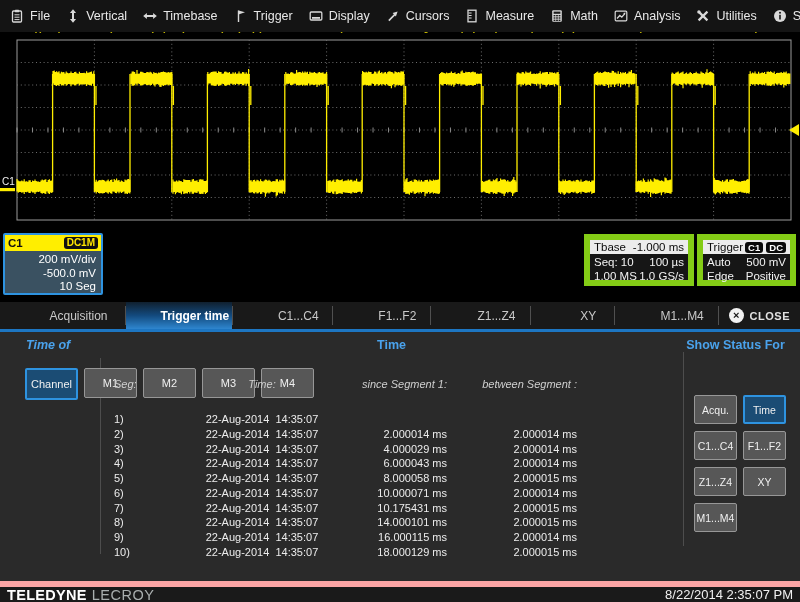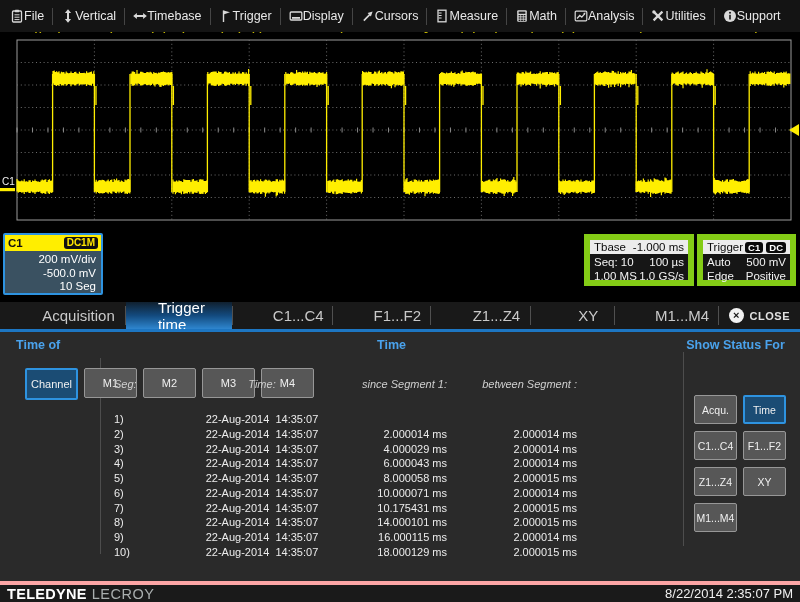--- a/index.html
+++ b/index.html
@@ -1,21 +1,21 @@
 <!DOCTYPE html>
 <html><head>
 <meta charset="utf-8">
 <style>
   html,body{margin:0;padding:0;background:#000;}
   .app{position:relative;width:800px;height:602px;overflow:hidden;background:#000;
        font-family:"Liberation Sans", sans-serif; -webkit-font-smoothing:antialiased;}
   
   .menubar{position:absolute;top:0;left:0;right:0;height:32px;background:#141414;
            display:flex;align-items:center;padding-left:4px;box-sizing:border-box;}
-  .mitem{display:flex;align-items:center;padding:0 6px;color:#e8e8e8;
+  .mitem{display:flex;align-items:center;gap:6px;padding:0 6px;color:#e8e8e8;
          font-size:12.5px;cursor:pointer;white-space:nowrap;}
   .mic{display:flex;width:14px;height:14px;}
   .mic svg{width:14px;height:14px;}
   .msep{width:1px;height:17px;background:#454545;margin:0 2px;}
   
   .scope{position:absolute;top:32px;left:0;width:800px;height:200px;background:#000;}
   
   .desc{position:absolute;top:232px;left:0;right:0;height:70px;background:#000;}
   .chan-box{position:absolute;left:3px;top:1px;width:100px;height:62px;
             border:2px solid #2e93e0;border-radius:2px;background:#3a5161;box-sizing:border-box;}
@@ -29,33 +29,33 @@
   .info-head{height:14px;background:#ececec;color:#0a0a0a;display:flex;align-items:center;
              justify-content:space-between;padding:0 4px;font-size:11.5px;}
   .badges{display:flex;gap:3px;}
   .badge{background:#0a0a0a;color:#fff;border-radius:3px;font-size:9.5px;font-weight:bold;
          padding:0 3px;line-height:11px;}
   .info-row{display:flex;justify-content:space-between;color:#f2f2f2;font-size:11.5px;
             padding:1.5px 4px 0 4px;line-height:13px;}
   
   .tabbar{position:absolute;top:302px;left:0;right:0;height:30px;background:#191919;}
   .tabs{display:flex;align-items:stretch;height:27px;}
-  .tab{display:flex;align-items:center;justify-content:center;color:#c9c9c9;font-size:15px;
+  .tab{display:flex;align-items:center;justify-content:center;color:#c9c9c9;font-size:12px;
        cursor:pointer;padding-left:32px;}
   .tab.active{color:#fff;background:linear-gradient(180deg,#10202f 0%,#134a7e 50%,#2e86cf 100%);}
   .tsep{width:1px;background:#505050;margin:4px 0;}
   .tab-strip{position:absolute;left:0;right:0;top:27px;height:3px;background:#1d76c2;}
   .close-btn{margin-left:auto;display:flex;align-items:center;gap:6px;padding:0 10px;cursor:pointer;}
   .close-ic{width:15px;height:15px;border-radius:50%;background:#f2f2f2;color:#141414;
             display:flex;align-items:center;justify-content:center;font-size:11px;font-weight:bold;line-height:1;}
   .close-lb{color:#e2e2e2;font-size:11px;font-weight:bold;letter-spacing:0.5px;}
   
   .content{position:absolute;top:332px;left:0;right:0;height:249px;background:#2a2a2a;}
   .ptitle{position:absolute;color:#4aa2ec;font-weight:bold;font-size:12.5px;top:6px;}
-  .ptitle.l{left:16px;}
+  .ptitle.l{left:26px;font-style:italic;}
   .ptitle.c{left:100px;width:583px;text-align:center;}
   .ptitle.r{left:677px;width:117px;text-align:center;}
   .vdiv{position:absolute;width:1px;background:#4d4d4d;}
   .vdiv.l{left:100px;top:26px;height:196px;}
   .vdiv.r{left:683px;top:20px;height:194px;}
   .lbtns{position:absolute;left:25px;top:36px;display:flex;flex-direction:row;gap:6px;}
   .gbtn{width:53px;height:30px;background:#575757;border:1px solid #979797;border-radius:2px;
         color:#f0f0f0;font-size:11px;display:flex;align-items:center;justify-content:center;
         box-sizing:border-box;cursor:pointer;}
   .gbtn.sel{background:#1b4c74;border:2px solid #2e93e0;height:32px;}
@@ -68,21 +68,21 @@
   .thead{position:absolute;top:46px;left:0;right:0;color:#cfcfcf;font-size:11px;font-style:italic;}
   .rows{position:absolute;top:80px;left:0;right:0;}
   .trow{height:14.75px;color:#ececec;font-size:11px;line-height:14.75px;}
   .c0{text-align:left;}
   .c1c{text-align:center;white-space:pre;}
   .c2c{text-align:right;}
   .c3c{text-align:right;}
   .thead .c1c{text-align:center;}
   
   .footer{position:absolute;top:581px;left:0;right:0;height:21px;background:#1a1a1a;
-          border-top:4px solid #fca5a5;box-sizing:border-box;display:flex;align-items:center;
+          border-top:6px solid #fca5a5;box-sizing:border-box;display:flex;align-items:center;
           justify-content:space-between;padding:0 7px;}
   .brand{display:flex;align-items:baseline;gap:5px;}
   .brand-bold{color:#fff;font-weight:bold;font-size:14.5px;letter-spacing:0.3px;}
   .brand-light{color:#a9aeae;font-size:14.5px;letter-spacing:0.5px;}
   .clock{color:#f0f0f0;font-size:13px;}
 </style>
 </head>
 <body>
 
 <div class="app">
@@ -382,21 +382,21 @@
         <span>Edge</span>
         <span>Positive</span>
       </div>
     </div>
   </div>
 
   <div class="tabbar">
     <div class="tabs" id="tabs">
         <div class="tab" style="width: 97px;">Acquisition</div>
         <div class="tsep"></div>
-        <div class="tab active" style="width: 77px;">Trigger time</div>
+        <div class="tab active" style="width: 77px; font-weight: bold;">Trigger time</div>
         <div class="tsep"></div>
         <div class="tab" style="width: 70px;">C1...C4</div>
         <div class="tsep"></div>
         <div class="tab" style="width: 68px;">F1...F2</div>
         <div class="tsep"></div>
         <div class="tab" style="width: 70px;">Z1...Z4</div>
         <div class="tsep"></div>
         <div class="tab" style="width: 53px;">XY</div>
         <div class="tsep"></div>
         <div class="tab" style="width: 74px;">M1...M4</div>

